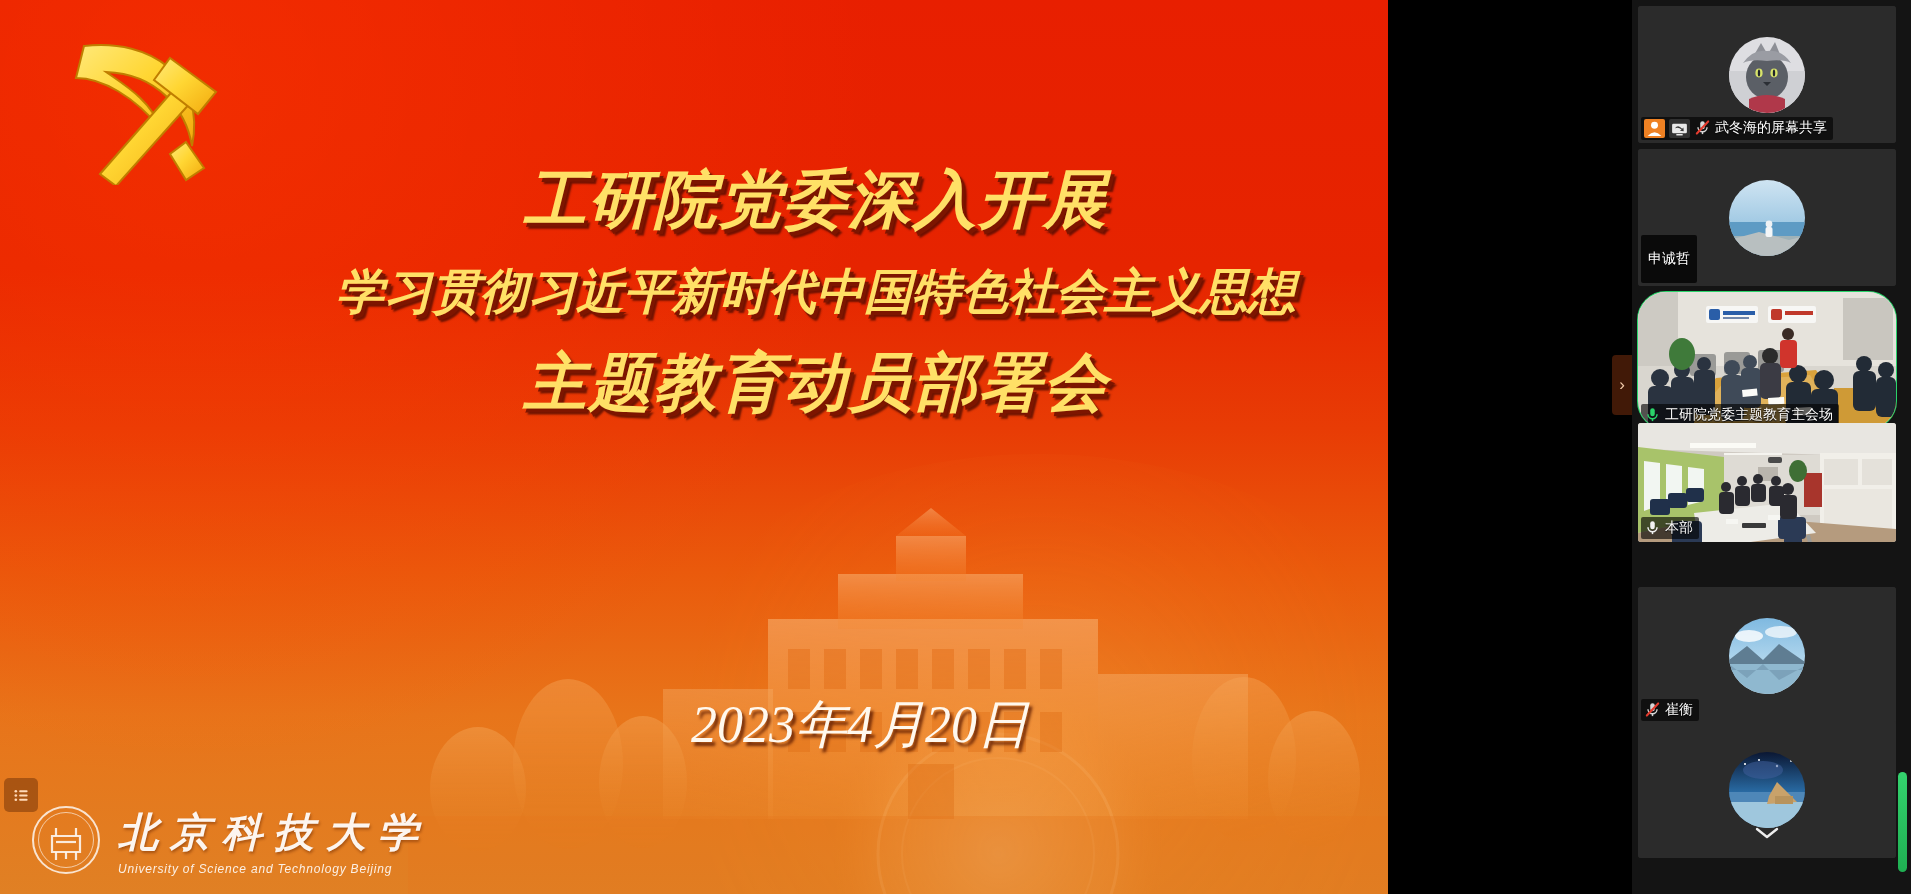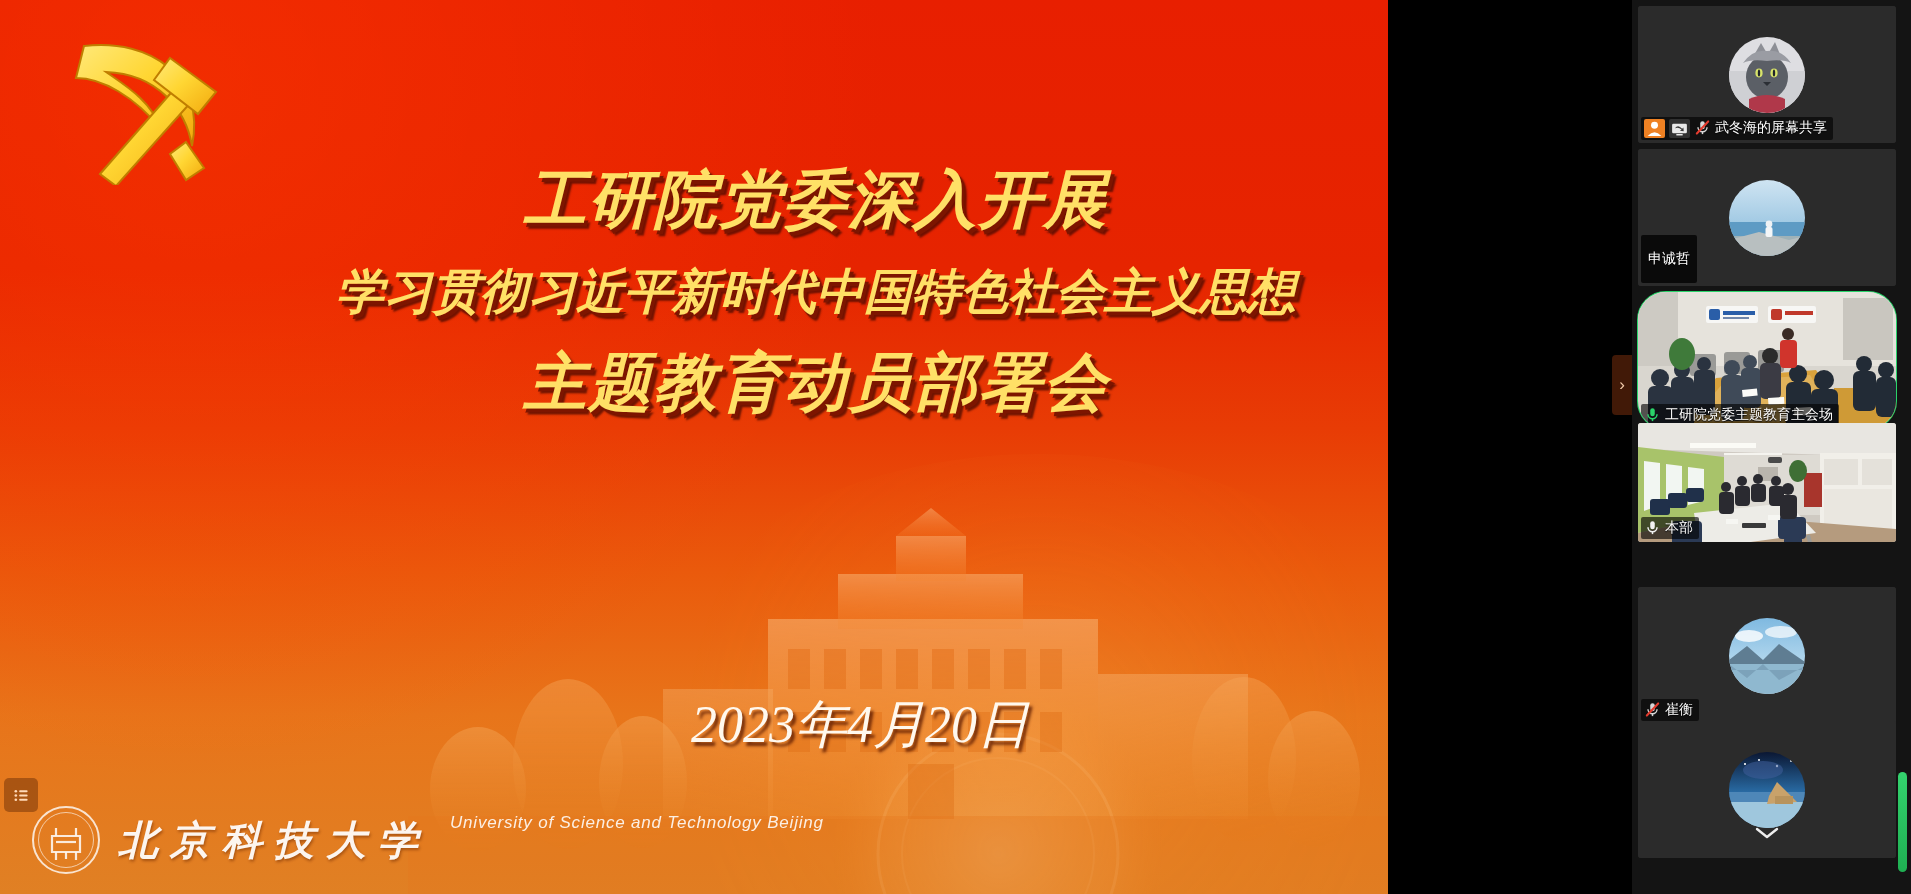--- a/index.html
+++ b/index.html
@@ -30,24 +30,24 @@
   .t1{font-size:63px;margin-bottom:36px;}
   .t2{font-size:48px;margin-bottom:36px;letter-spacing:0px;}
   .t3{font-size:63px;}
   .slide-date{position:absolute;left:0;top:690px;width:1632px;text-align:center;
     font-family:"Liberation Serif","DejaVu Serif",serif;font-size:52px;color:#fff8ee;
     text-shadow:3px 4px 3px rgba(90,25,0,.8);padding-left:44px;}
 
   
   .uni-logo{position:absolute;left:30px;bottom:18px;display:flex;align-items:center;gap:16px;opacity:.93;}
   .uni-mark{width:72px;height:72px;}
-  .uni-text{display:flex;flex-direction:row;gap:2px;}
+  .uni-text{display:flex;flex-direction:column;gap:2px;}
   .uni-cn{font-family:"DejaVu Sans","Liberation Sans",sans-serif;font-size:40px;color:#fff;letter-spacing:12px;
     text-shadow:1px 2px 3px rgba(110,40,0,.55);font-weight:bold;}
-  .uni-en{font-size:17px;color:#ffffff;letter-spacing:.8px;opacity:.95;margin-left:18px;}
+  .uni-en{font-size:12px;color:#ffffff;letter-spacing:.8px;opacity:.95;}
 
   
   .pres-tool{position:absolute;left:4px;bottom:82px;width:34px;height:34px;border-radius:5px;
     background:rgba(120,55,10,.55);display:flex;align-items:center;justify-content:center;cursor:pointer;}
 
   
   .collapse-handle{position:absolute;left:1612px;top:355px;width:20px;height:60px;
     background:rgba(90,35,10,.72);border-radius:4px 0 0 4px;display:flex;align-items:center;justify-content:center;
     cursor:pointer;color:#f0c9a8;font-size:17px;}
 

